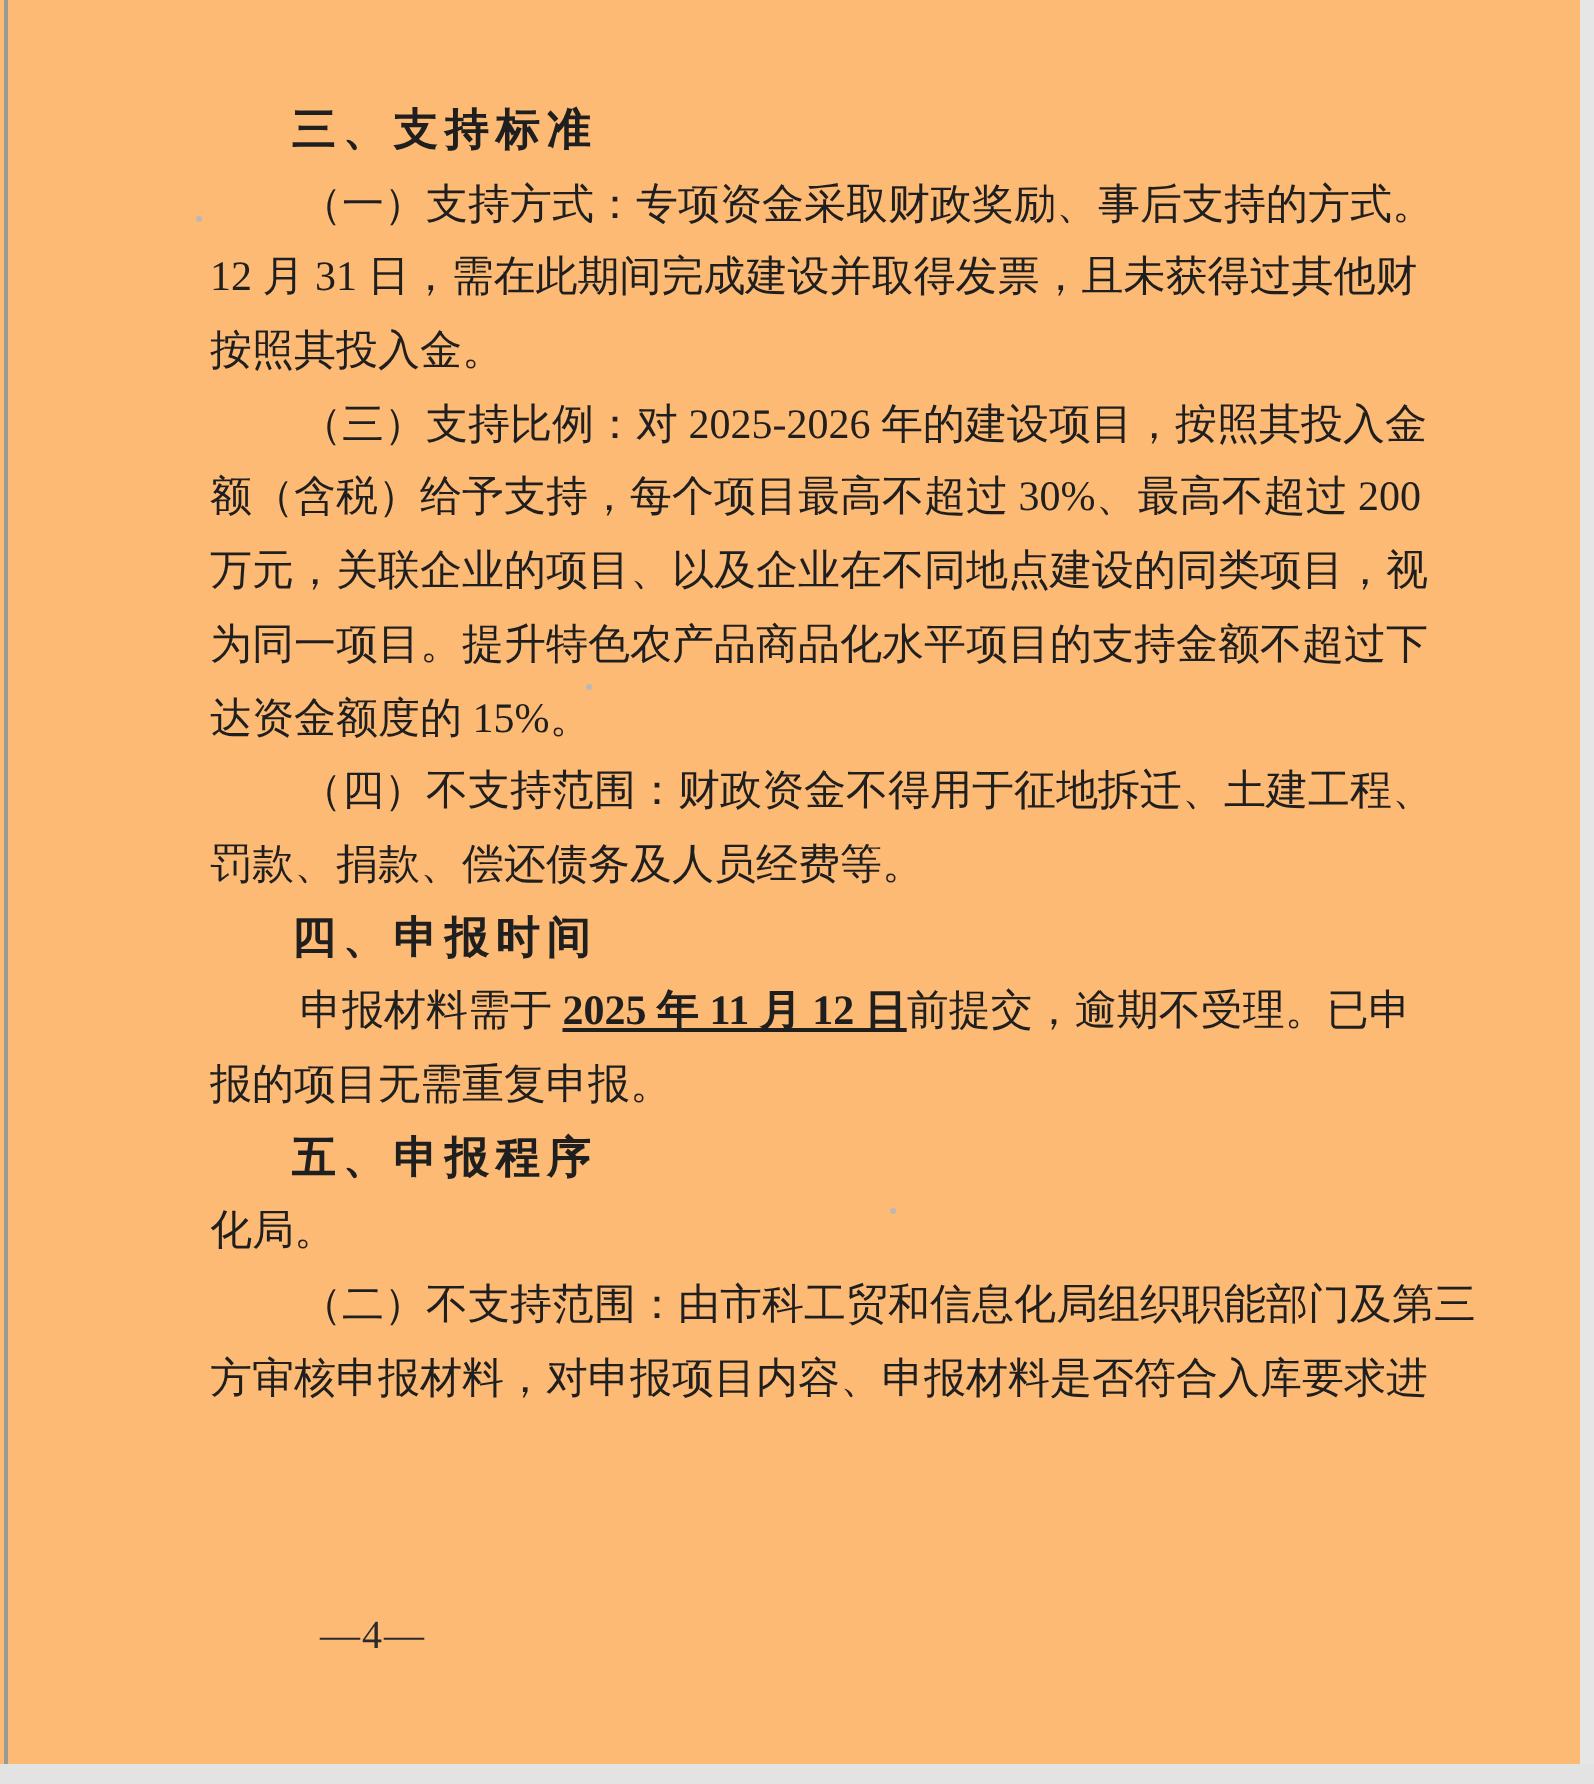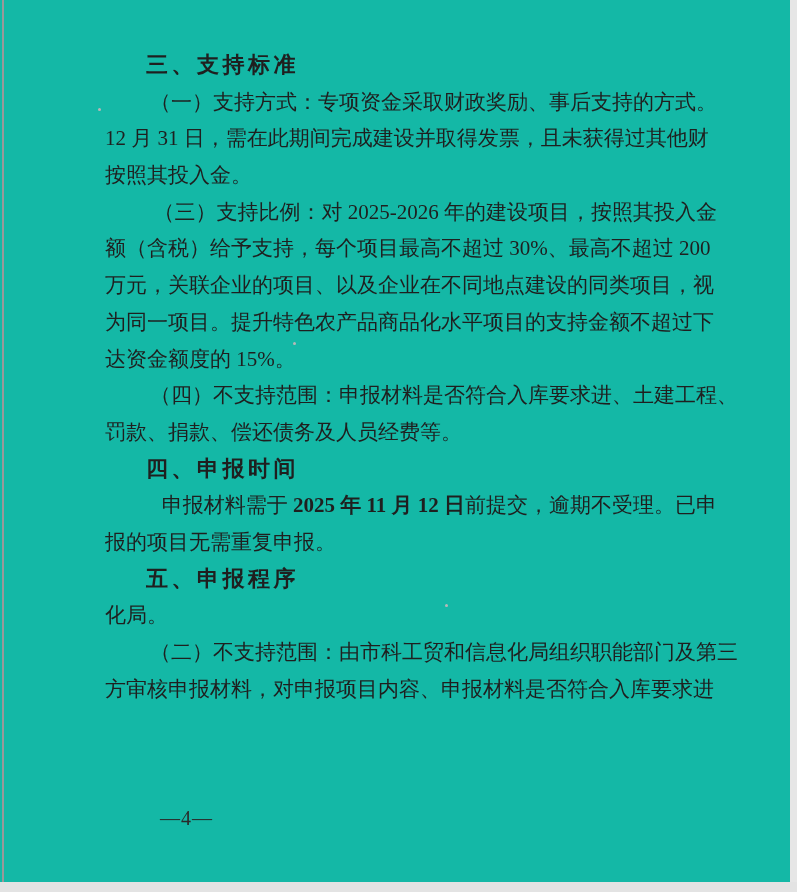--- a/index.html
+++ b/index.html
@@ -1,20 +1,20 @@
 <!DOCTYPE html>
 <html><head>
 <meta charset="utf-8">
 <style>
   html, body { margin: 0; padding: 0; background: #f2f2f2; }
   .page {
     position: relative;
     width: 797px;
     height: 892px;
-    background: #14b8a6;
+    background: #fdba74;
     overflow: hidden;
     font-family: "Liberation Serif", "DejaVu Serif", serif;
     color: #1f1f1f;
   }
   .edge-left {
     position: absolute; left: 2px; top: 0;
     width: 2px; height: 100%;
     background: #999999;
   }
   .edge-right {
@@ -32,29 +32,29 @@
     left: 105px;
     top: 47px;
     width: 612px;
   }
   .ln {
     height: 36.7px;
     line-height: 36.7px;
     font-size: 21px;
     white-space: nowrap;
   }
-  .indent { padding-left: 45px; text-align: right; }
+  .indent { padding-left: 45px; }
   .heading {
     padding-left: 41px;
     font-family: "Liberation Sans", "DejaVu Sans", sans-serif;
     font-weight: 700;
     font-size: 22px;
     letter-spacing: 3.5px;
   }
-  .b { font-weight: 700; }
+  .b { font-weight: 700; text-decoration: underline; }
   .footer {
     position: absolute;
     left: 160px;
     top: 804px;
     font-size: 20px;
     line-height: 28px;
     letter-spacing: 1px;
     color: #2a2a2a;
   }
   .speck {
@@ -79,21 +79,21 @@
   <div class="content">
     <div class="ln heading">三、支持标准</div>
     <div class="ln indent">（一）支持方式：专项资金采取财政奖励、事后支持的方式。</div>
     <div class="ln">12 月 31 日，需在此期间完成建设并取得发票，且未获得过其他财</div>
     <div class="ln">按照其投入金。</div>
     <div class="ln indent">（三）支持比例：对 2025-2026 年的建设项目，按照其投入金</div>
     <div class="ln">额（含税）给予支持，每个项目最高不超过 30%、最高不超过 200</div>
     <div class="ln">万元，关联企业的项目、以及企业在不同地点建设的同类项目，视</div>
     <div class="ln">为同一项目。提升特色农产品商品化水平项目的支持金额不超过下</div>
     <div class="ln">达资金额度的 15%。</div>
-    <div class="ln indent">（四）不支持范围：申报材料是否符合入库要求进、土建工程、</div>
+    <div class="ln indent">（四）不支持范围：财政资金不得用于征地拆迁、土建工程、</div>
     <div class="ln">罚款、捐款、偿还债务及人员经费等。</div>
     <div class="ln heading">四、申报时间</div>
     <div class="ln indent">
       <span>申报材料需于 </span><span class="b">2025 年 11 月 12 日</span><span>前提交，逾期不受理。已申</span>
     </div>
     <div class="ln">报的项目无需重复申报。</div>
     <div class="ln heading">五、申报程序</div>
     <div class="ln">化局。</div>
     <div class="ln indent">（二）不支持范围：由市科工贸和信息化局组织职能部门及第三</div>
     <div class="ln">方审核申报材料，对申报项目内容、申报材料是否符合入库要求进</div>

